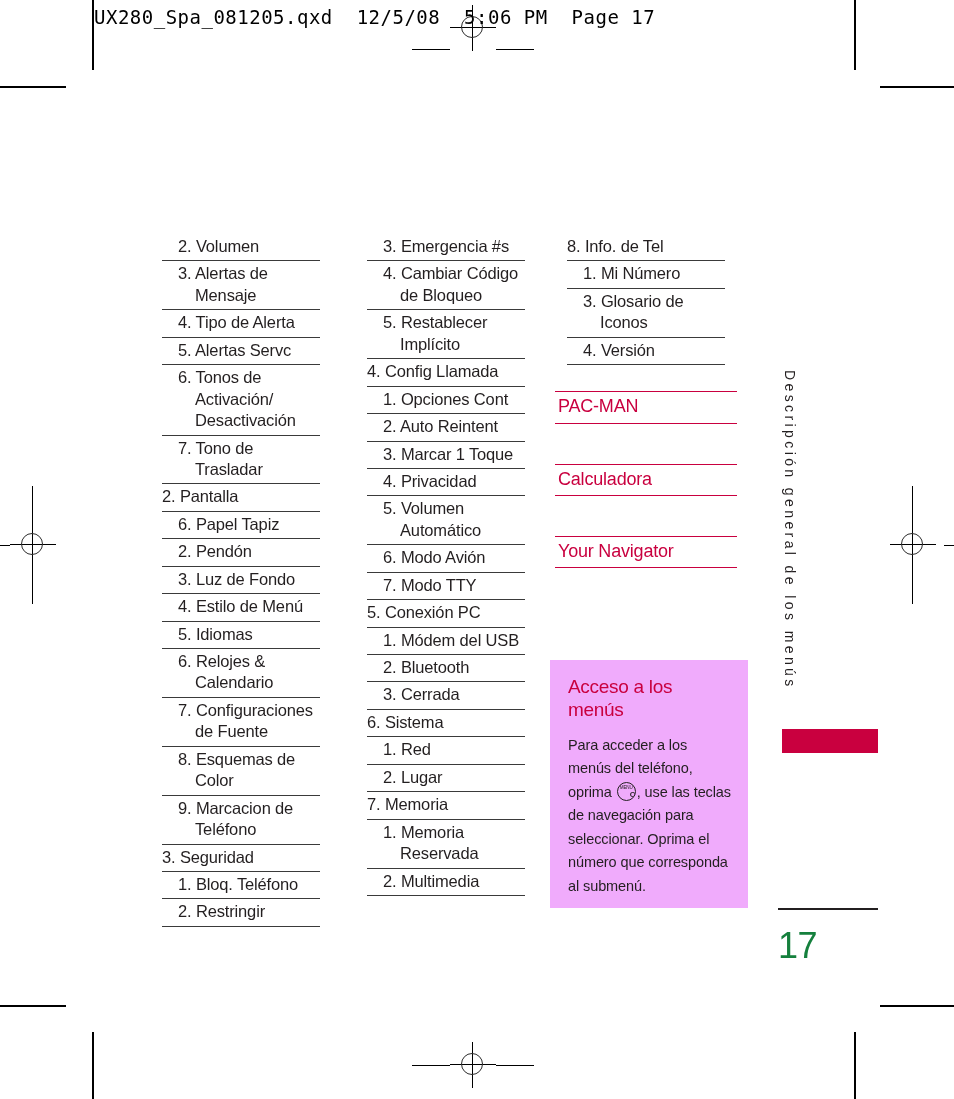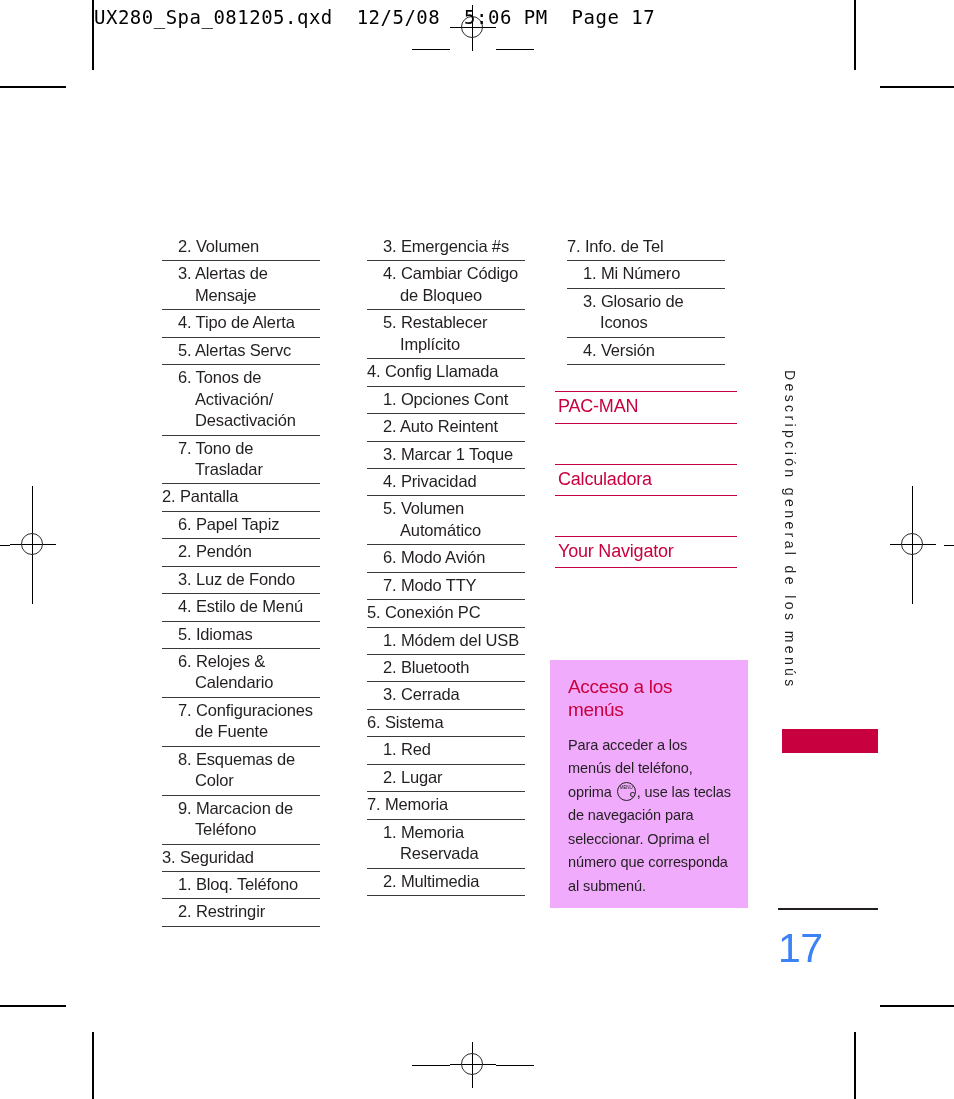--- a/index.html
+++ b/index.html
@@ -208,22 +208,22 @@
     left: 778px;
     top: 908px;
     width: 100px;
     height: 1.6px;
     background: #231f20;
   }
   .page-number {
     position: absolute;
     left: 778px;
     top: 925px;
-    font-size: 41px;
-    color: #3b82f6;
+    font-size: 36px;
+    color: #15803d;
     letter-spacing: -0.5px;
     font-family: "Liberation Sans", sans-serif;
   }
 </style>
 </head>
 <body>
 
 <div class="crop-line" style="left:92px; top:0; width:1.6px; height:70px;"></div>
 <div class="crop-line" style="left:0; top:86px; width:66px; height:1.6px;"></div>
 <div class="crop-line" style="left:854px; top:0; width:1.6px; height:70px;"></div>
@@ -395,21 +395,21 @@
         </li>
       <li class="menu-item lvl-2">
           <span class="wrap">2. Multimedia</span>
         </li>
     </ul>
   </div>
 
   <div class="col col-3">
     <ul class="menu-list">
       <li class="menu-item lvl-1">
-          <span class="wrap">7. Info. de Tel</span>
+          <span class="wrap">8. Info. de Tel</span>
         </li>
       <li class="menu-item lvl-2">
           <span class="wrap">1.  Mi Número</span>
         </li>
       <li class="menu-item lvl-2">
           <span class="wrap">3.  Glosario de Iconos</span>
         </li>
       <li class="menu-item lvl-2">
           <span class="wrap">4.  Versión</span>
         </li>

